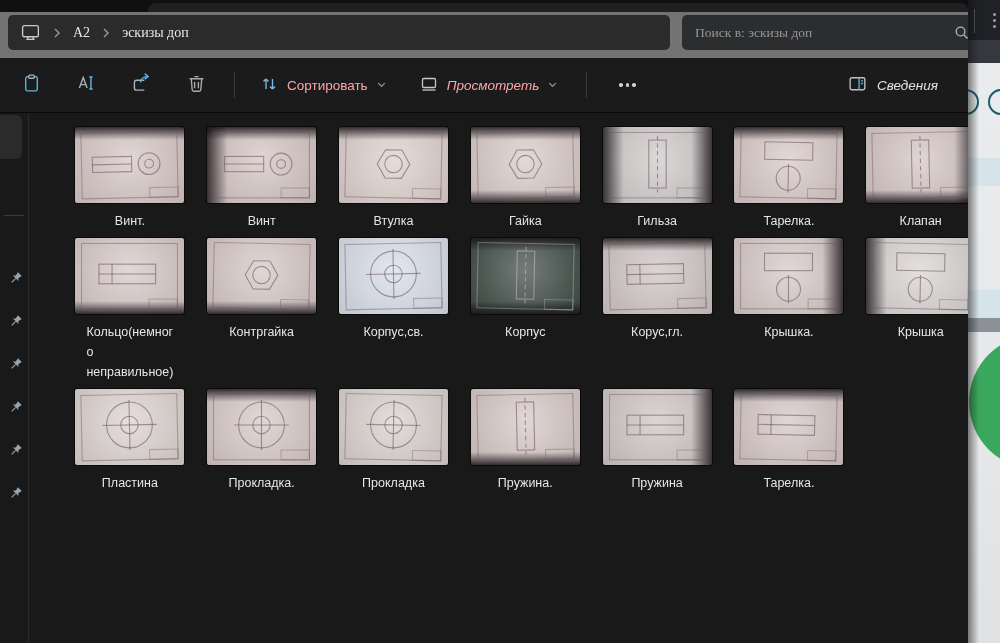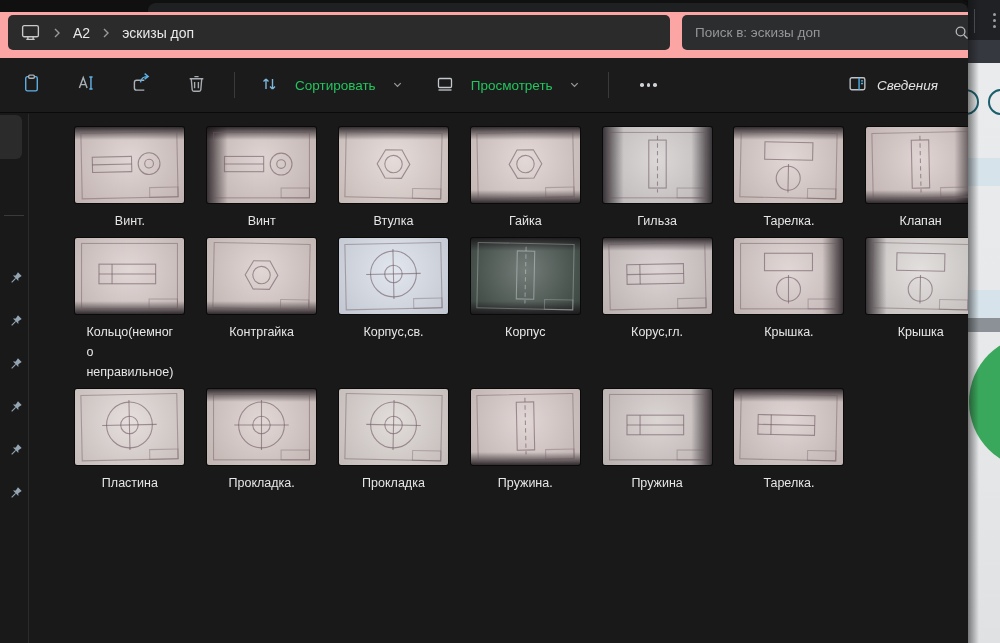--- a/index.html
+++ b/index.html
@@ -8,42 +8,42 @@
   .screen { position:relative; width:1000px; height:643px; overflow:hidden; }
 
   
   .explorer { position:absolute; left:0; top:0; width:968px; height:643px;
               background:#191919; border-radius:0 8px 0 0; overflow:hidden;
               box-shadow:2px 0 8px rgba(0,0,0,.5); }
   .tabbar { position:absolute; left:0; top:0; width:100%; height:12px; background:#101010; }
   .tab-lip { position:absolute; left:148px; right:0; top:3px; height:9px;
              background:#1f2021; border-radius:8px 8px 0 0; }
 
-  .addressbar { position:absolute; left:0; top:12px; width:100%; height:46px; background:#fca5a5; }
+  .addressbar { position:absolute; left:0; top:12px; width:100%; height:46px; background:#737373;font-family:Liberation Serif, serif; }
   .crumb-pill { position:absolute; left:8px; top:3px; width:662px; height:35px;
                 background:#2b2b2c; border-radius:5px; display:flex; align-items:center;
                 color:#e8e8e8; font-size:14px; }
   .crumb-pill .ic { margin-left:12px; display:flex; }
   .chev { margin:0 10px; display:flex; }
   .crumb { cursor:default; }
   .search-pill { position:absolute; left:682px; top:3px; width:300px; height:35px;
                  background:#2c2d2f; border-radius:5px; display:flex; align-items:center; }
   .search-text { color:#969696; font-size:13.5px; margin-left:13px; flex:1; }
   .search-pill .mag { margin-right:12px; display:flex; }
 
   .toolbar { position:absolute; left:0; top:58px; width:100%; height:55px; background:#1b1b1c;
              border-bottom:1px solid #0a0a0a; display:flex; align-items:center; }
   .tbtn { width:40px; height:36px; display:flex; align-items:center; justify-content:center;
           border-radius:5px; }
   .tbtn:first-child { margin-left:11px; }
   .tbtn + .tbtn { margin-left:15px; }
   .tsep { width:1px; height:26px; background:#3a3a3a; margin:0 14px 0 18px; }
-  .drop { display:flex; align-items:center; gap:16px; padding:8px 10px; border-radius:5px;
-          color:#22c55e; font-size:13.5px; }
-  .drop.view { margin-left:12px; }
+  .drop { display:flex; align-items:center; gap:8px; padding:8px 10px; border-radius:5px;
+          color:#fca5a5; font-size:13.5px; }
+  .drop.view { margin-left:12px;font-style:italic; }
   .more { width:40px; height:36px; display:flex; align-items:center; justify-content:center; gap:3px;
           margin-left:6px; }
   .more i { width:3.5px; height:3.5px; border-radius:50%; background:#cfd2d5; }
   .spacer { flex:1; }
   .details { display:flex; align-items:center; gap:9px; color:#e2e2e2; font-size:13.5px;
              margin-right:24px; padding:8px 6px;font-style:italic; }
 
   .bodyarea { position:absolute; left:0; top:114px; right:0; bottom:0; display:flex; }
   .rail { position:relative; width:29px; border-right:1px solid #2b2b2b; flex:none; }
   .rail-active { position:absolute; left:0; top:1px; width:22px; height:44px; background:#2b2b2c;

